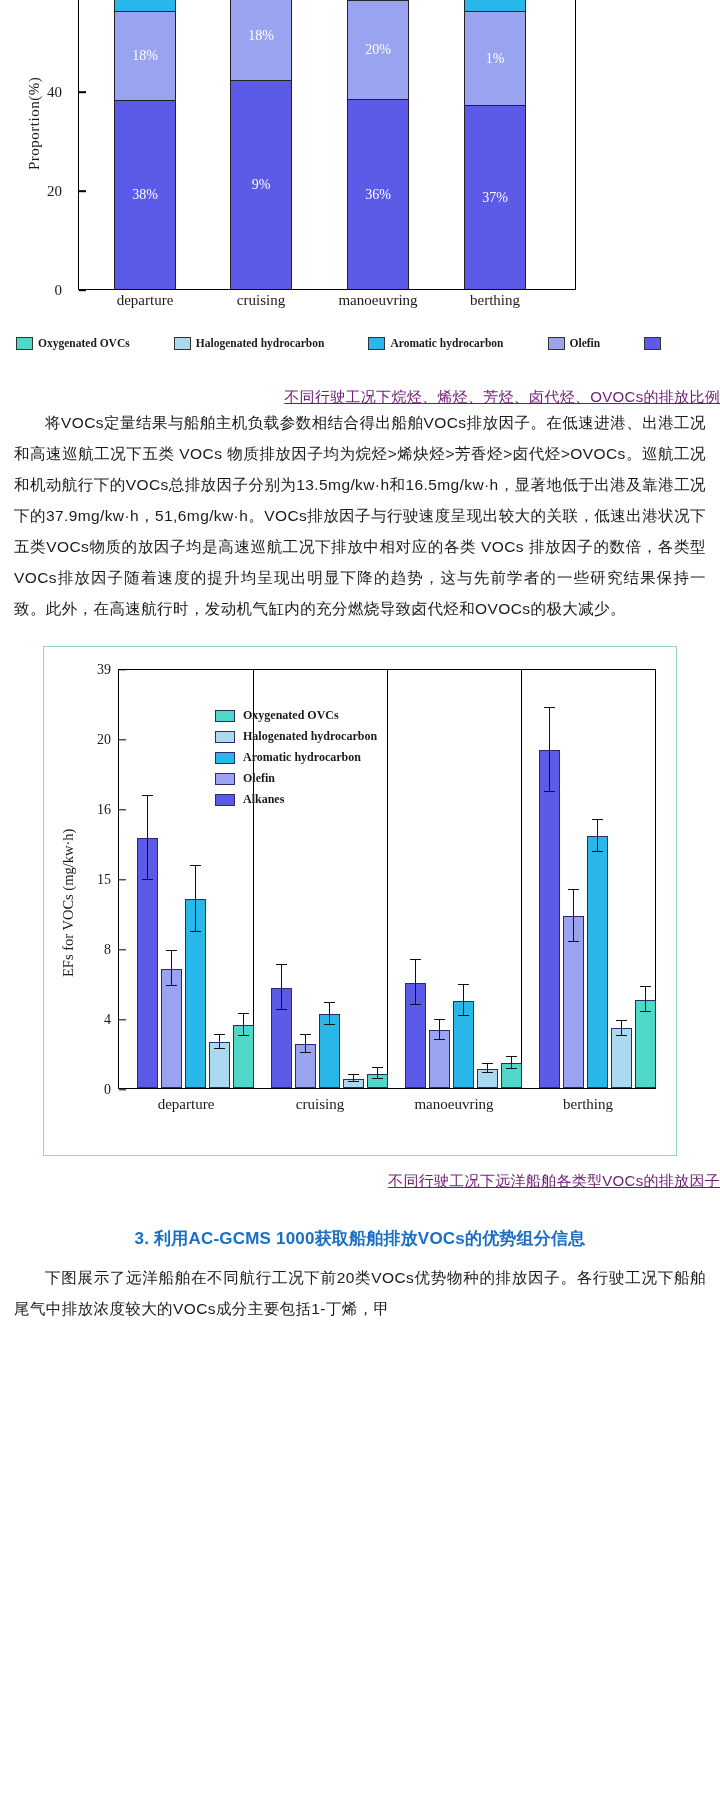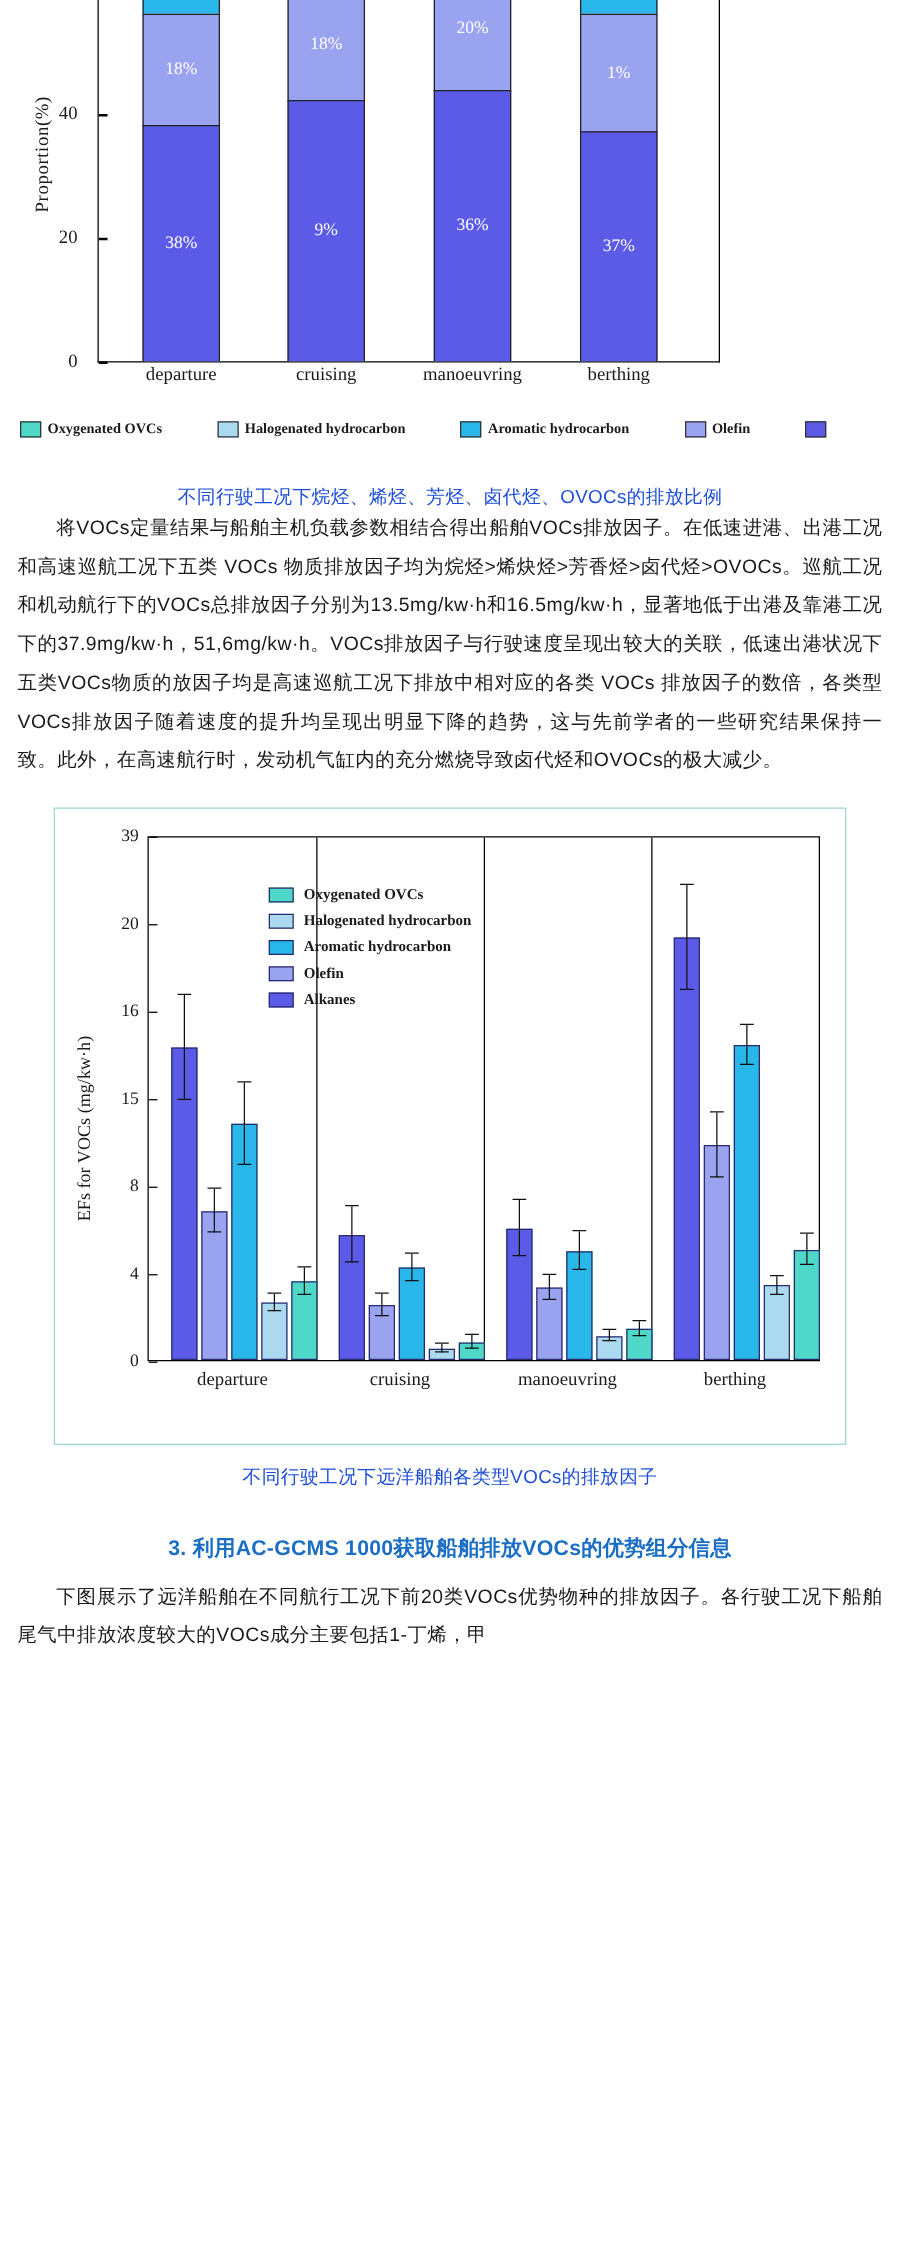--- a/index.html
+++ b/index.html
@@ -99,25 +99,26 @@
     font-weight: bold;
   }
   .c1-legend .swatch {
     width: 17px; height: 13px;
     border: 1px solid #333;
     display: inline-block;
   }
   .c1-legend-item.inv { color: #ffffff; }
 
   .caption {
-    text-align: center;
+    text-align: right;
     font-size: 15px;
     margin: 16px 0 0 0;
-    color: #1d4ed8;
+    color: #701a75;
     letter-spacing: 0.3px;
+    text-decoration: underline;
   }
 
   
   h2.section {
     color: #1a6fc4;
     font-size: 17px;
     font-weight: bold;
     margin: 36px 0 12px 8px;
     letter-spacing: 0.2px;
   }
@@ -240,21 +241,21 @@
       <div class="c1-bar" style="left:35px">
         <div class="c1-seg" style="height:189px;background:#5B5BE8">38%</div>
         <div class="c1-seg" style="height:89px;background:#9aa3ef">18%</div>
         <div class="c1-seg" style="height:50px;background:#29b6e8"></div>
       </div>
       <div class="c1-bar" style="left:151px">
         <div class="c1-seg" style="height:209px;background:#5B5BE8">9%</div>
         <div class="c1-seg" style="height:89px;background:#9aa3ef">18%</div>
       </div>
       <div class="c1-bar" style="left:268px">
-        <div class="c1-seg" style="height:217px;background:#5B5BE8">36%</div>
+        <div class="c1-seg" style="height:190px;background:#5B5BE8">36%</div>
         <div class="c1-seg" style="height:99px;background:#9aa3ef">20%</div>
         <div class="c1-seg" style="height:50px;background:#29b6e8"></div>
       </div>
       <div class="c1-bar" style="left:385px">
         <div class="c1-seg" style="height:184px;background:#5B5BE8">37%</div>
         <div class="c1-seg" style="height:94px;background:#9aa3ef">1%</div>
         <div class="c1-seg" style="height:50px;background:#29b6e8"></div>
       </div>
 
       <div class="c1-xlabel" style="left:-9px">departure</div>

